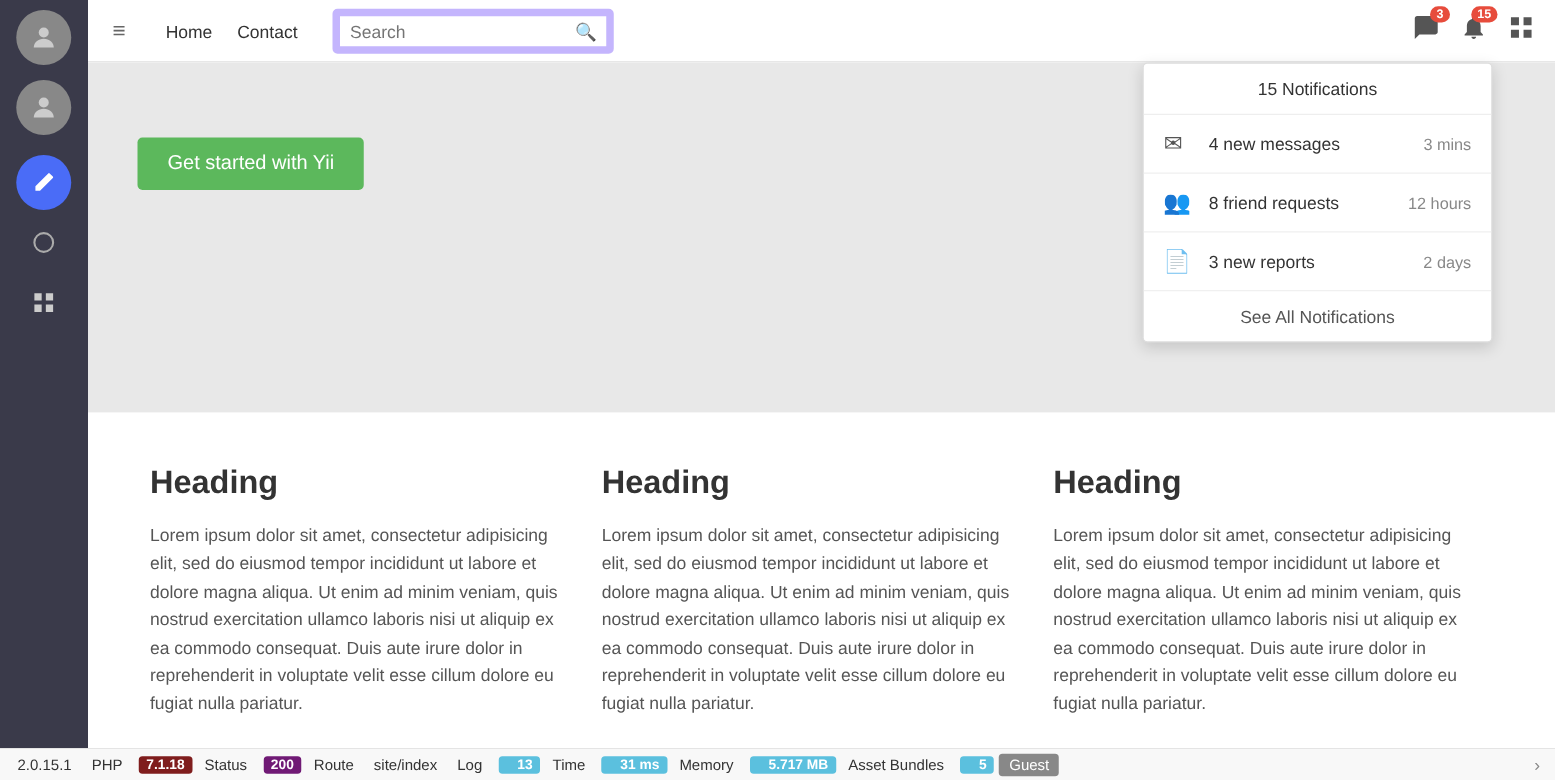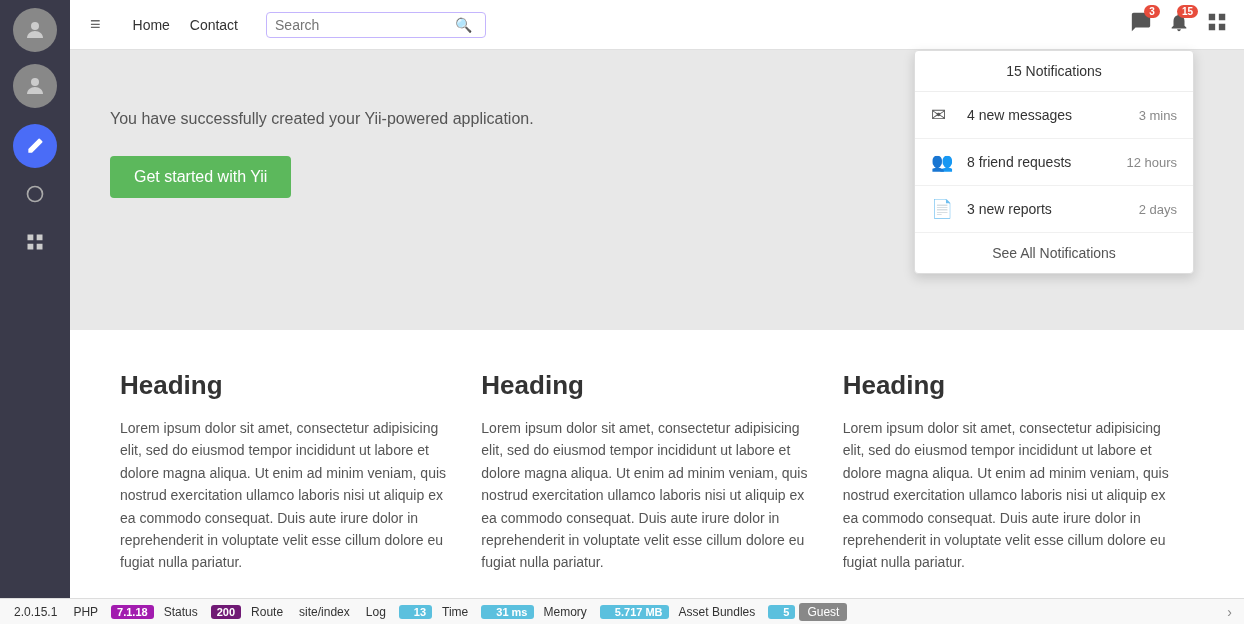--- a/index.html
+++ b/index.html
@@ -60,21 +60,21 @@
       color: #666; font-size: 18px; cursor: pointer;
       padding: 4px;
     }
     .topbar-nav a {
       color: #333; text-decoration: none; font-size: 14px;
       padding: 0 8px;
     }
     .topbar-search {
       display: flex;
       align-items: center;
-      border: 1px solid #c4b5fd;
+      border: 6px solid #c4b5fd;
       border-radius: 4px;
       padding: 4px 8px;
       background: #fff;
       flex: 0 0 220px;
     }
     .topbar-search input {
       border: none; outline: none;
       font-size: 14px;
       width: 180px;
     }
@@ -216,21 +216,21 @@
     }
     .bt-badge {
       display: inline-block;
       padding: 1px 6px;
       border-radius: 3px;
       font-size: 11px;
       font-weight: bold;
       margin-left: 3px;
     }
     .bt-badge.green { background: #701a75; color: #fff; }
-    .bt-badge.blue { background: #a21caf; color: #fff; text-align: right; }
+    .bt-badge.blue { background: #7f1d1d; color: #fff; text-align: right; }
     .bt-badge.teal { background: #5bc0de; color: #fff; padding-left: 15px; }
     .bt-spacer { flex: 1; }
     .bt-end {
       background: #888;
       color: #fff;
       padding: 2px 8px;
       border-radius: 3px;
       font-size: 12px;
     }
     .bt-arrow {
@@ -320,21 +320,20 @@
   <div class="notif-item">
     <span class="notif-item-icon">📄</span>
     <span class="notif-item-text">3 new reports</span>
     <span class="notif-item-time">2 days</span>
   </div>
   <div class="notif-footer">See All Notifications</div>
 </div>
 
 <div class="main-content">
   <div class="hero-section">
-    <p class="hero-subtitle">You have successfully created your Yii-powered application.</p>
     <button class="btn-primary">Get started with Yii</button>
   </div>
 
   <div class="content-section">
     <div class="content-col">
       <h2>Heading</h2>
       <p>Lorem ipsum dolor sit amet, consectetur adipisicing elit, sed do eiusmod tempor incididunt ut labore et dolore magna aliqua. Ut enim ad minim veniam, quis nostrud exercitation ullamco laboris nisi ut aliquip ex ea commodo consequat. Duis aute irure dolor in reprehenderit in voluptate velit esse cillum dolore eu fugiat nulla pariatur.</p>
     </div>
     <div class="content-col">
       <h2>Heading</h2>

